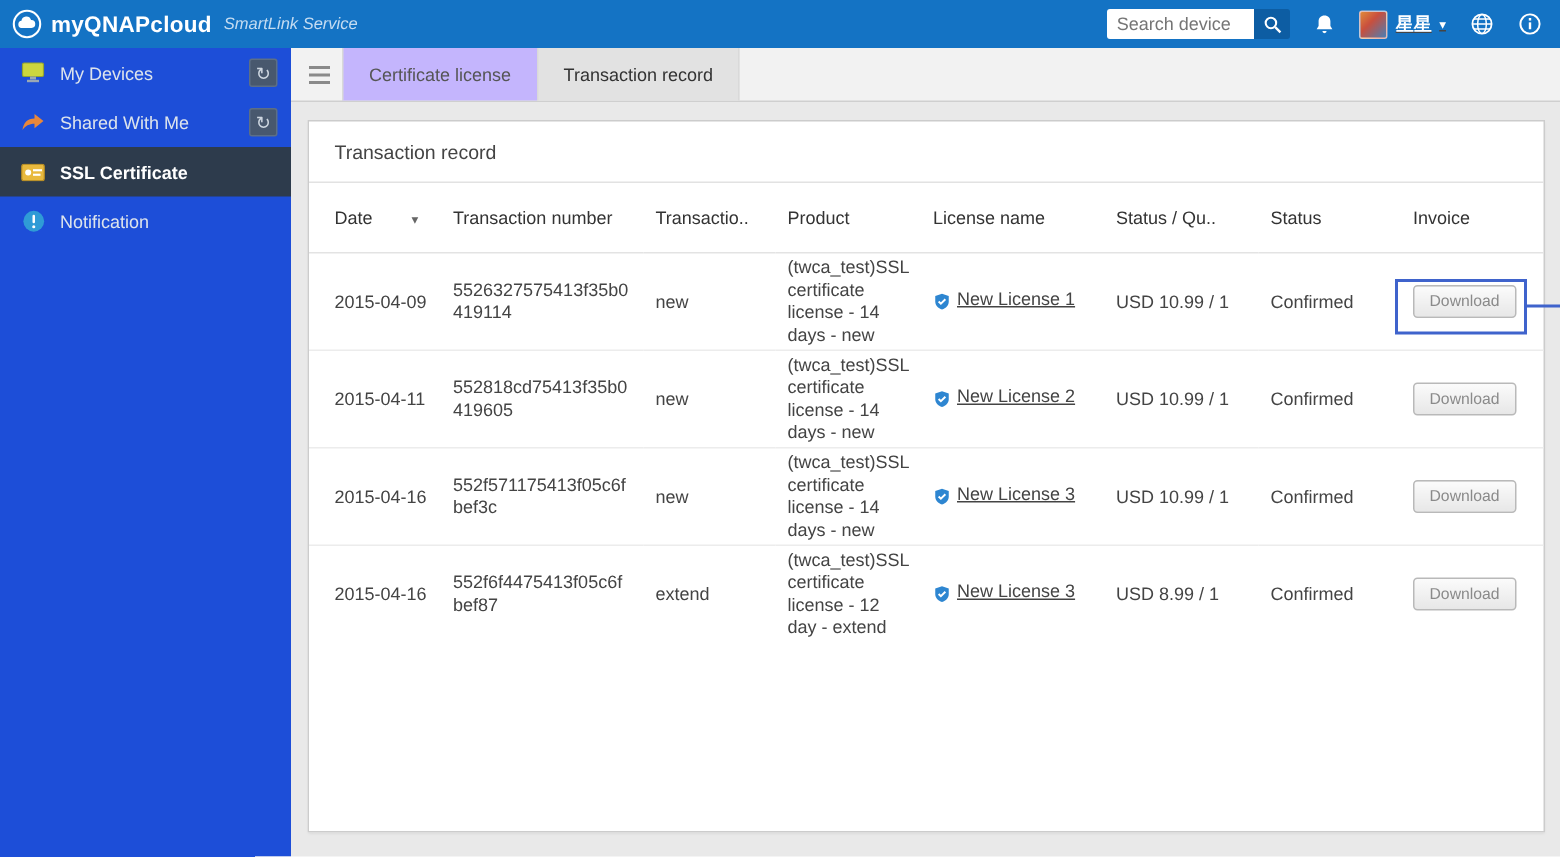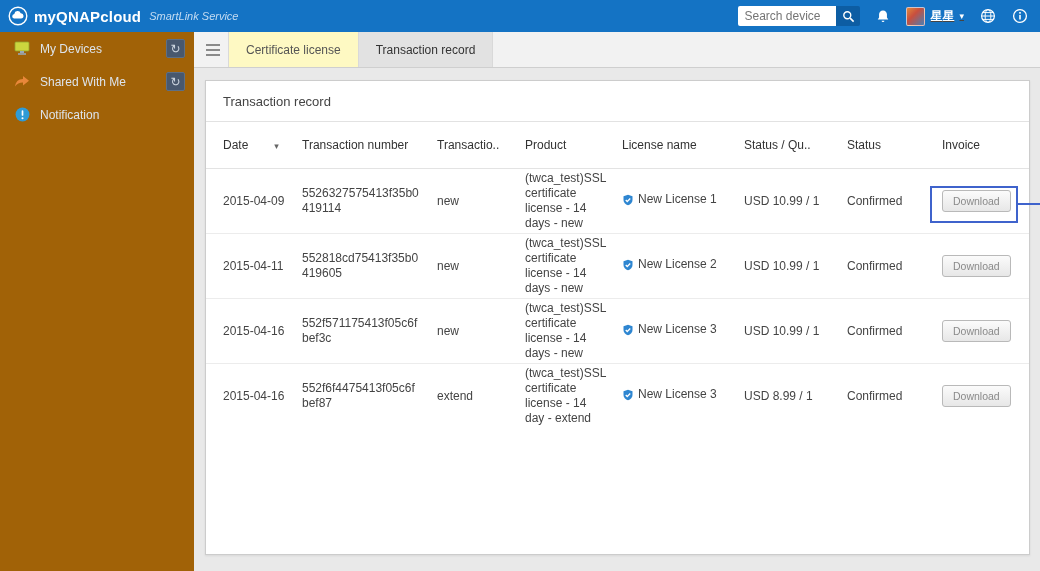--- a/index.html
+++ b/index.html
@@ -41,21 +41,21 @@
     width:19px; height:19px; border-radius:2px;
     background:linear-gradient(135deg,#e08a3c 0%,#c94f3d 40%,#4a7fb5 100%);
     border:1px solid rgba(255,255,255,0.6);
   }
   .user-name { color:#fff; font-size:12px; font-weight:bold; }
   .caret { color:#fff; font-size:9px; }
 
   
   .sidebar {
     position:absolute; top:32px; left:0; width:194px; bottom:0;
-    background:#a16207; z-index:5;
+    background:#1d4ed8; z-index:5;
   }
   .side-item {
     height:33px; display:flex; align-items:center;
     padding:0 9px 0 13px; color:#dde4ec; font-size:12px; cursor:pointer;
     position:relative;
   }
   .side-item.active { background:#2d3b4c; color:#fff; font-weight:bold; }
   .side-icon { width:18px; height:16px; margin-right:9px; display:flex; align-items:center; justify-content:center; }
   .refresh-btn {
     margin-left:auto; width:19px; height:19px;
@@ -70,21 +70,21 @@
     height:36px; background:#f2f2f2; border-bottom:1px solid #cfcfcf;
     display:flex; align-items:stretch; padding-left:4px;
   }
   .hamburger {
     width:30px; background:none; border:none; cursor:pointer;
     display:flex; flex-direction:column; justify-content:center; align-items:center; gap:3px;
   }
   .hamburger span { display:block; width:14px; height:2px; background:#8a8a8a; }
   .tab {
     padding:0 17px; display:flex; align-items:center; font-size:12px; color:#555;
-    background:#fef9c3; border:none; border-left:1px solid #d9d9d9; cursor:pointer;
+    background:#c4b5fd; border:none; border-left:1px solid #d9d9d9; cursor:pointer;
     font-family:"Liberation Sans", sans-serif;
   }
   .tab:last-of-type { border-right:1px solid #d9d9d9; }
   .tab.active { background:#e2e2e2; color:#333; }
 
   
   .panel {
     position:absolute; left:11px; top:48px; width:825px; height:475px;
     background:#fff; border:1px solid #cccccc; box-shadow:0 1px 2px rgba(0,0,0,0.08);
   }
@@ -101,21 +101,21 @@
   td {
     font-size:12px; color:#444; padding:2px 8px; vertical-align:middle;
     border-bottom:1px solid #ececec;
     line-height:15px;
   }
   tbody tr:last-child td { border-bottom:none; }
   th:first-child, td:first-child { padding-left:17px; }
   .c-number span { word-break:break-all; display:block; }
   .c-product span { overflow-wrap:break-word; display:block; }
   .sort-caret { font-size:9px; color:#666; margin-left:26px; }
-  .license-wrap { display:inline-flex; align-items:center; gap:4px; }
+  .license-wrap { display:inline-flex; align-items:flex-end; gap:4px;text-decoration:underline; }
   .license-wrap .shield { flex:0 0 auto; margin-top:1px; display:flex; }
   .dl-btn {
     font-family:"Liberation Sans", sans-serif;
     font-size:10.5px; color:#8a8a8a;
     padding:4px 10px; border:1px solid #b9b9b9; border-radius:3px;
     background:linear-gradient(#fbfbfb,#e7e7e7); cursor:pointer;text-align:right;
   }
 
   
   .annotation-box {
@@ -200,20 +200,31 @@
     <button class="refresh-btn">↻</button>
   </div>
   <div class="side-item">
     <span class="side-icon">
       <svg width="16" height="13" viewBox="0 0 16 13">
           <path d="M9 1v3C4.2 4 1.6 7 1 11.6 2.9 8.9 5.4 7.5 9 7.5v3l6-4.8z" fill="#e8873a"></path>
         </svg>
     </span>
     <span>Shared With Me</span>
     <button class="refresh-btn">↻</button>
+  </div>
+  <div class="side-item active">
+    <span class="side-icon">
+      <svg width="16" height="12" viewBox="0 0 16 12">
+          <rect x="0.5" y="0.5" width="15" height="11" rx="1.5" fill="#e8b93e" stroke="#b98e24" stroke-width="0.8"></rect>
+          <circle cx="4.8" cy="6" r="2" fill="#fff"></circle>
+          <rect x="8" y="3.8" width="6" height="1.4" fill="#fff"></rect>
+          <rect x="8" y="6.8" width="5" height="1.4" fill="#fff"></rect>
+        </svg>
+    </span>
+    <span>SSL Certificate</span>
   </div>
   <div class="side-item">
     <span class="side-icon">
       <svg width="15" height="15" viewBox="0 0 16 16">
           <circle cx="8" cy="8" r="7.4" fill="#2f9bd6"></circle>
           <rect x="7.1" y="3.4" width="1.8" height="6" rx="0.9" fill="#fff"></rect>
           <circle cx="8" cy="11.9" r="1.1" fill="#fff"></circle>
         </svg>
     </span>
     <span>Notification</span>
@@ -337,21 +348,21 @@
       <button class="dl-btn">Download</button>
     </td>
   </tr>
           <tr>
     <td class="c-date"><span>2015-04-16</span></td>
     <td class="c-number">
               <span>552f6f4475413f05c6fbef87</span>
             </td>
     <td class="c-type"><span>extend</span></td>
     <td class="c-product">
-              <span>(twca_test)SSL certificate license - 14 day - extend</span>
+              <span>(twca_test)SSL certificate license - 12 day - extend</span>
             </td>
     <td class="c-license">
       <span class="license-wrap">
         <span class="shield">
           <svg width="12" height="12" viewBox="0 0 16 16">
                     <path d="M8 1l6 2v5c0 3.6-2.5 6-6 7-3.5-1-6-3.4-6-7V3z" fill="#2e86d1"></path>
                     <path d="M5 8l2 2 4-4" stroke="#fff" stroke-width="1.7" fill="none"></path>
                   </svg>
         </span>
         <span>New License 3</span>

